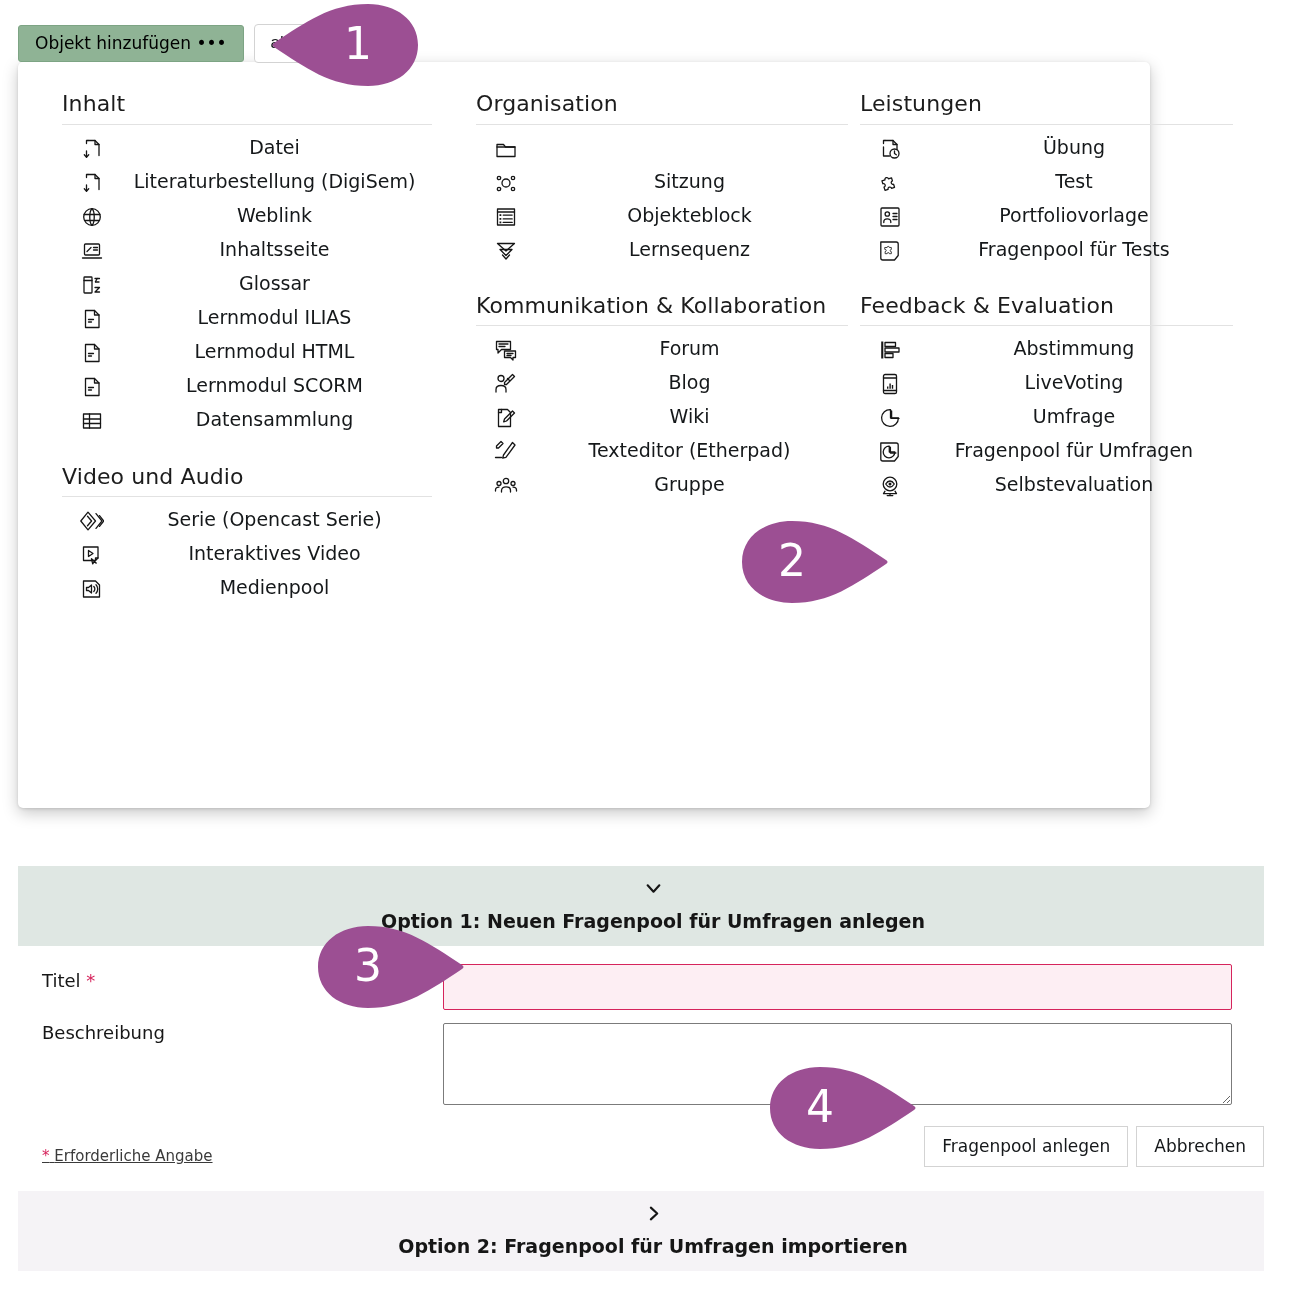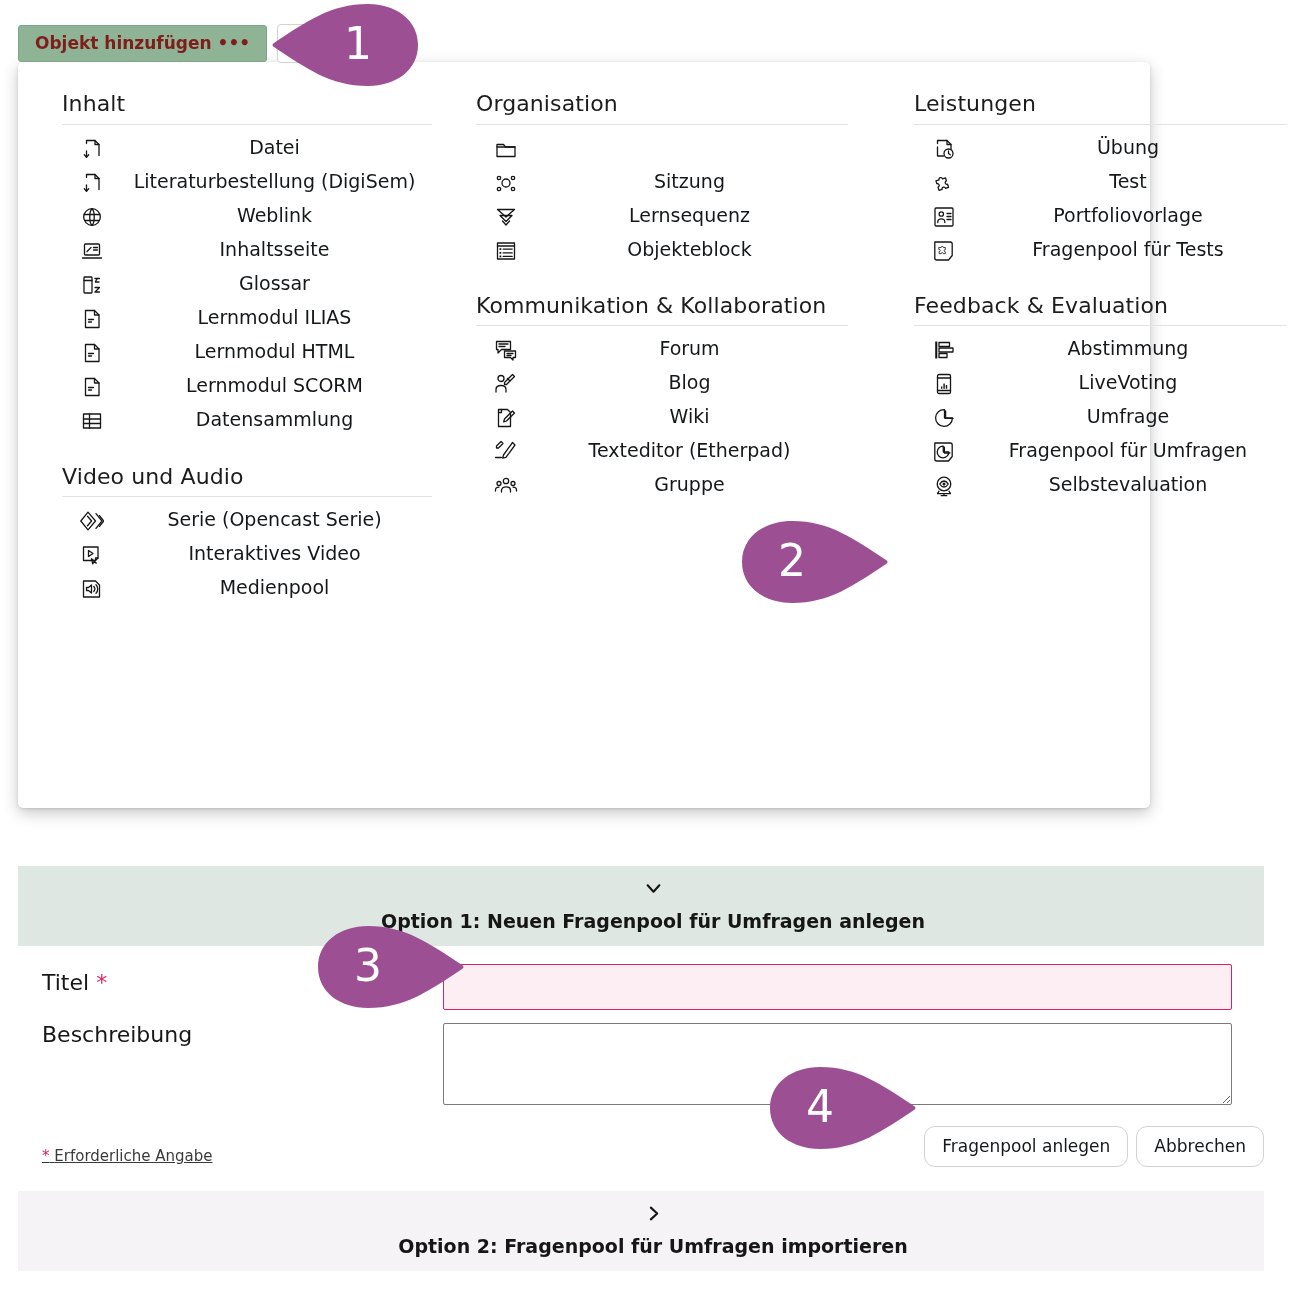--- a/index.html
+++ b/index.html
@@ -9,44 +9,43 @@
     background:#ffffff;
     font-family:"DejaVu Sans", sans-serif;
     color:#1a1a1a;
     position:relative;
     overflow:hidden;
   }
 
   
   #toolbar { position:absolute; left:18px; top:24px; display:flex; gap:10px; align-items:center; z-index:4; }
   .btn-add {
-    background:#8fb395; border:1px solid #7da484; color:#7f1d1d;
+    background:#8fb395; border:1px solid #7da484; color:#000000;
     font-size:17px; padding:8px 16px 9px 16px; border-radius:3px;
     font-family:"DejaVu Sans", sans-serif; line-height:1.1;
     white-space:nowrap;
-    font-weight:bold;
   }
   .btn-plain {
     background:#ffffff; border:1px solid #d3d3d3; color:#15181a;
     font-size:17px; padding:8px 16px 9px 16px; border-radius:4px;
     white-space:nowrap;
   }
 
   
   #panel {
     position:absolute; left:18px; top:62px; width:1132px; height:746px;
     background:#ffffff; border-radius:5px;
     box-shadow:0 5px 16px rgba(0,0,0,0.22), 0 1px 3px rgba(0,0,0,0.12);
     z-index:2;
   }
   .cols { position:absolute; left:0; top:0; right:0; bottom:0; }
   .col { position:absolute; top:28px; }
   .col-1 { left:44px;  width:370px; }
   .col-2 { left:458px; width:372px; }
-  .col-3 { left:896px; width:373px; }
+  .col-3 { left:842px; width:373px; }
 
   .grp-title {
     font-size:22px; color:#1c1c1c; font-weight:400;
     padding-bottom:6px; letter-spacing:0.1px;
     line-height:1.25;
   }
   .grp-title.two-line { line-height:1.22; }
   .grp-rule { height:1px; background:#e2e2e2; margin-bottom:6px; }
   .grp { margin-bottom:26px; }
 
@@ -66,21 +65,21 @@
     display:flex; align-items:center; gap:13px;
     background:#dfe7e3; padding:14px 0 14px 24px;
     font-size:19px; font-weight:bold; color:#161616;flex-direction:column;
   }
   .opt-header.grey { background:#f5f3f6; }
   .chev { width:17px; height:17px; flex:0 0 auto; }
   .chev svg { display:block; }
 
   .form-body { background:#ffffff; padding:18px 0 12px 0; position:relative; }
   .form-row { display:flex; align-items:flex-start; margin-bottom:6px; }
-  .form-label { width:425px; padding-left:24px; font-size:22px; color:#171717; padding-top:6px; }
+  .form-label { width:425px; padding-left:24px; font-size:18px; color:#171717; padding-top:6px; }
   .req { color:#d6245c; }
   .field-col { width:790px; }
 
   input.title-field {
     width:789px; height:46px; background:#fdeef3;
     border:1.6px solid #d6245c; border-radius:2px;
     font-size:17px; padding:6px 10px;
     font-family:"DejaVu Sans", sans-serif; outline:none;
   }
   textarea.desc-field {
@@ -88,21 +87,21 @@
     border:1px solid #7b7b7b; border-radius:2px;
     font-size:17px; padding:6px 10px; resize:vertical;
     font-family:"DejaVu Sans", sans-serif; outline:none;
     display:block; margin-top:7px;
   }
   .req-note { padding-left:24px; font-size:15px; color:#3a3a3a; margin-top:42px;text-decoration:underline; }
   .req-note .req { color:#d6245c; }
 
   .btn-row { position:absolute; right:0px; bottom:10px; display:flex; gap:8px; }
   .form-btn {
-    background:#ffffff; border:1px solid #d3d3d3; border-radius:11px;
+    background:#ffffff; border:1px solid #d3d3d3; border-radius:0;
     font-size:17px; padding:9px 17px 10px 17px; color:#15181a;
     font-family:"DejaVu Sans", sans-serif; white-space:nowrap;
   }
 
   
   .pin { position:absolute; z-index:8; }
   .pin svg { display:block; overflow:visible; }
   .pin .pin-num {
     position:absolute; color:#ffffff; font-size:44px;
     font-family:"DejaVu Sans", sans-serif; font-weight:400;
@@ -287,39 +286,39 @@
                 <circle fill="none" stroke="#161616" stroke-width="1.3" stroke-linecap="round" stroke-linejoin="round" cx="19" cy="7" r="1.7"></circle>
                 <circle fill="none" stroke="#161616" stroke-width="1.3" stroke-linecap="round" stroke-linejoin="round" cx="5" cy="18" r="1.7"></circle>
                 <circle fill="none" stroke="#161616" stroke-width="1.3" stroke-linecap="round" stroke-linejoin="round" cx="19" cy="18" r="1.7"></circle>
               </svg>
             </span>
             <span class="lbl">Sitzung</span>
           </div>
           <div class="item">
             <span class="ico">
               <svg viewBox="0 0 24 24">
-                <path fill="none" stroke="#161616" stroke-width="1.3" stroke-linecap="round" stroke-linejoin="round" d="M3.5 4.5h17L12 12z"></path>
-                <path fill="none" stroke="#161616" stroke-width="1.3" stroke-linecap="round" stroke-linejoin="round" d="M6 10.5h12L12 16.5z"></path>
-                <path fill="none" stroke="#161616" stroke-width="1.3" stroke-linecap="round" stroke-linejoin="round" d="M8.5 16l3.5 4 3.5-4"></path>
-              </svg>
-            </span>
-            <span class="lbl">Lernsequenz</span>
-          </div>
-          <div class="item">
-            <span class="ico">
-              <svg viewBox="0 0 24 24">
                 <rect fill="none" stroke="#161616" stroke-width="1.3" stroke-linecap="round" stroke-linejoin="round" x="3.5" y="4" width="17" height="16"></rect>
                 <path fill="none" stroke="#161616" stroke-width="1.3" stroke-linecap="round" stroke-linejoin="round" d="M3.5 7h17"></path>
                 <rect fill="#161616" x="5.5" y="9.2" width="1.8" height="1.8"></rect>
                 <rect fill="#161616" x="5.5" y="13" width="1.8" height="1.8"></rect>
                 <rect fill="#161616" x="5.5" y="16.5" width="1.8" height="1.8"></rect>
                 <path fill="none" stroke="#161616" stroke-width="1.3" stroke-linecap="round" stroke-linejoin="round" d="M9.2 10.1h9M9.2 13.9h9M9.2 17.4h9"></path>
               </svg>
             </span>
             <span class="lbl">Objekteblock</span>
+          </div>
+          <div class="item">
+            <span class="ico">
+              <svg viewBox="0 0 24 24">
+                <path fill="none" stroke="#161616" stroke-width="1.3" stroke-linecap="round" stroke-linejoin="round" d="M3.5 4.5h17L12 12z"></path>
+                <path fill="none" stroke="#161616" stroke-width="1.3" stroke-linecap="round" stroke-linejoin="round" d="M6 10.5h12L12 16.5z"></path>
+                <path fill="none" stroke="#161616" stroke-width="1.3" stroke-linecap="round" stroke-linejoin="round" d="M8.5 16l3.5 4 3.5-4"></path>
+              </svg>
+            </span>
+            <span class="lbl">Lernsequenz</span>
           </div>
         </div>
         <div class="grp">
           <div class="grp-title two-line">Kommunikation &amp; Kollaboration</div>
           <div class="grp-rule"></div>
           <div class="item">
             <span class="ico">
               <svg viewBox="0 0 24 24">
                 <path fill="none" stroke="#161616" stroke-width="1.3" stroke-linecap="round" stroke-linejoin="round" d="M2.5 3.5h14v8h-9l-3.5 3.5v-3.5h-1.5z"></path>
                 <path fill="none" stroke="#161616" stroke-width="1.3" stroke-linecap="round" stroke-linejoin="round" d="M5 6h9M5 8.5h6"></path>

